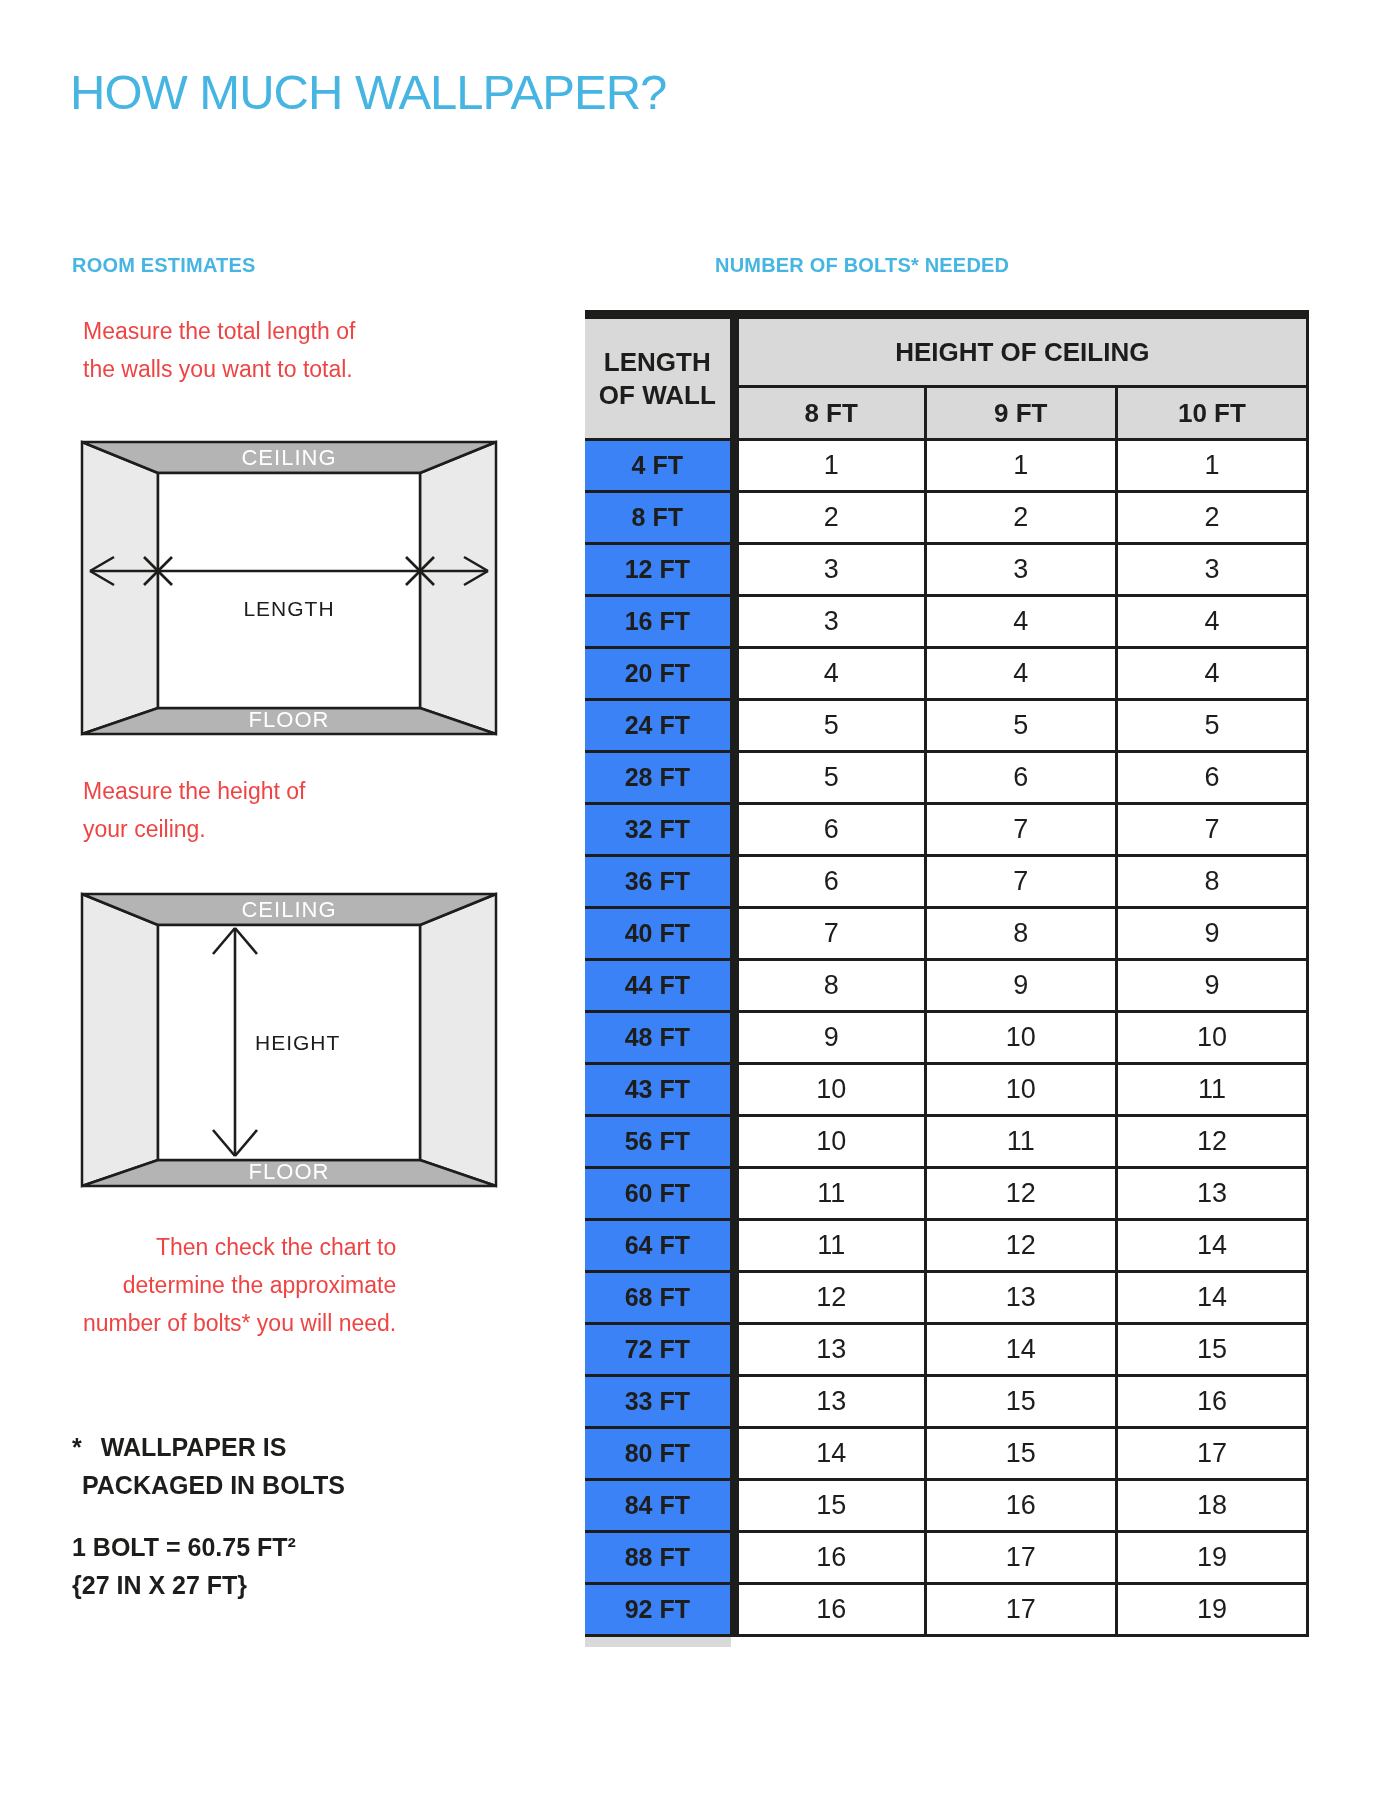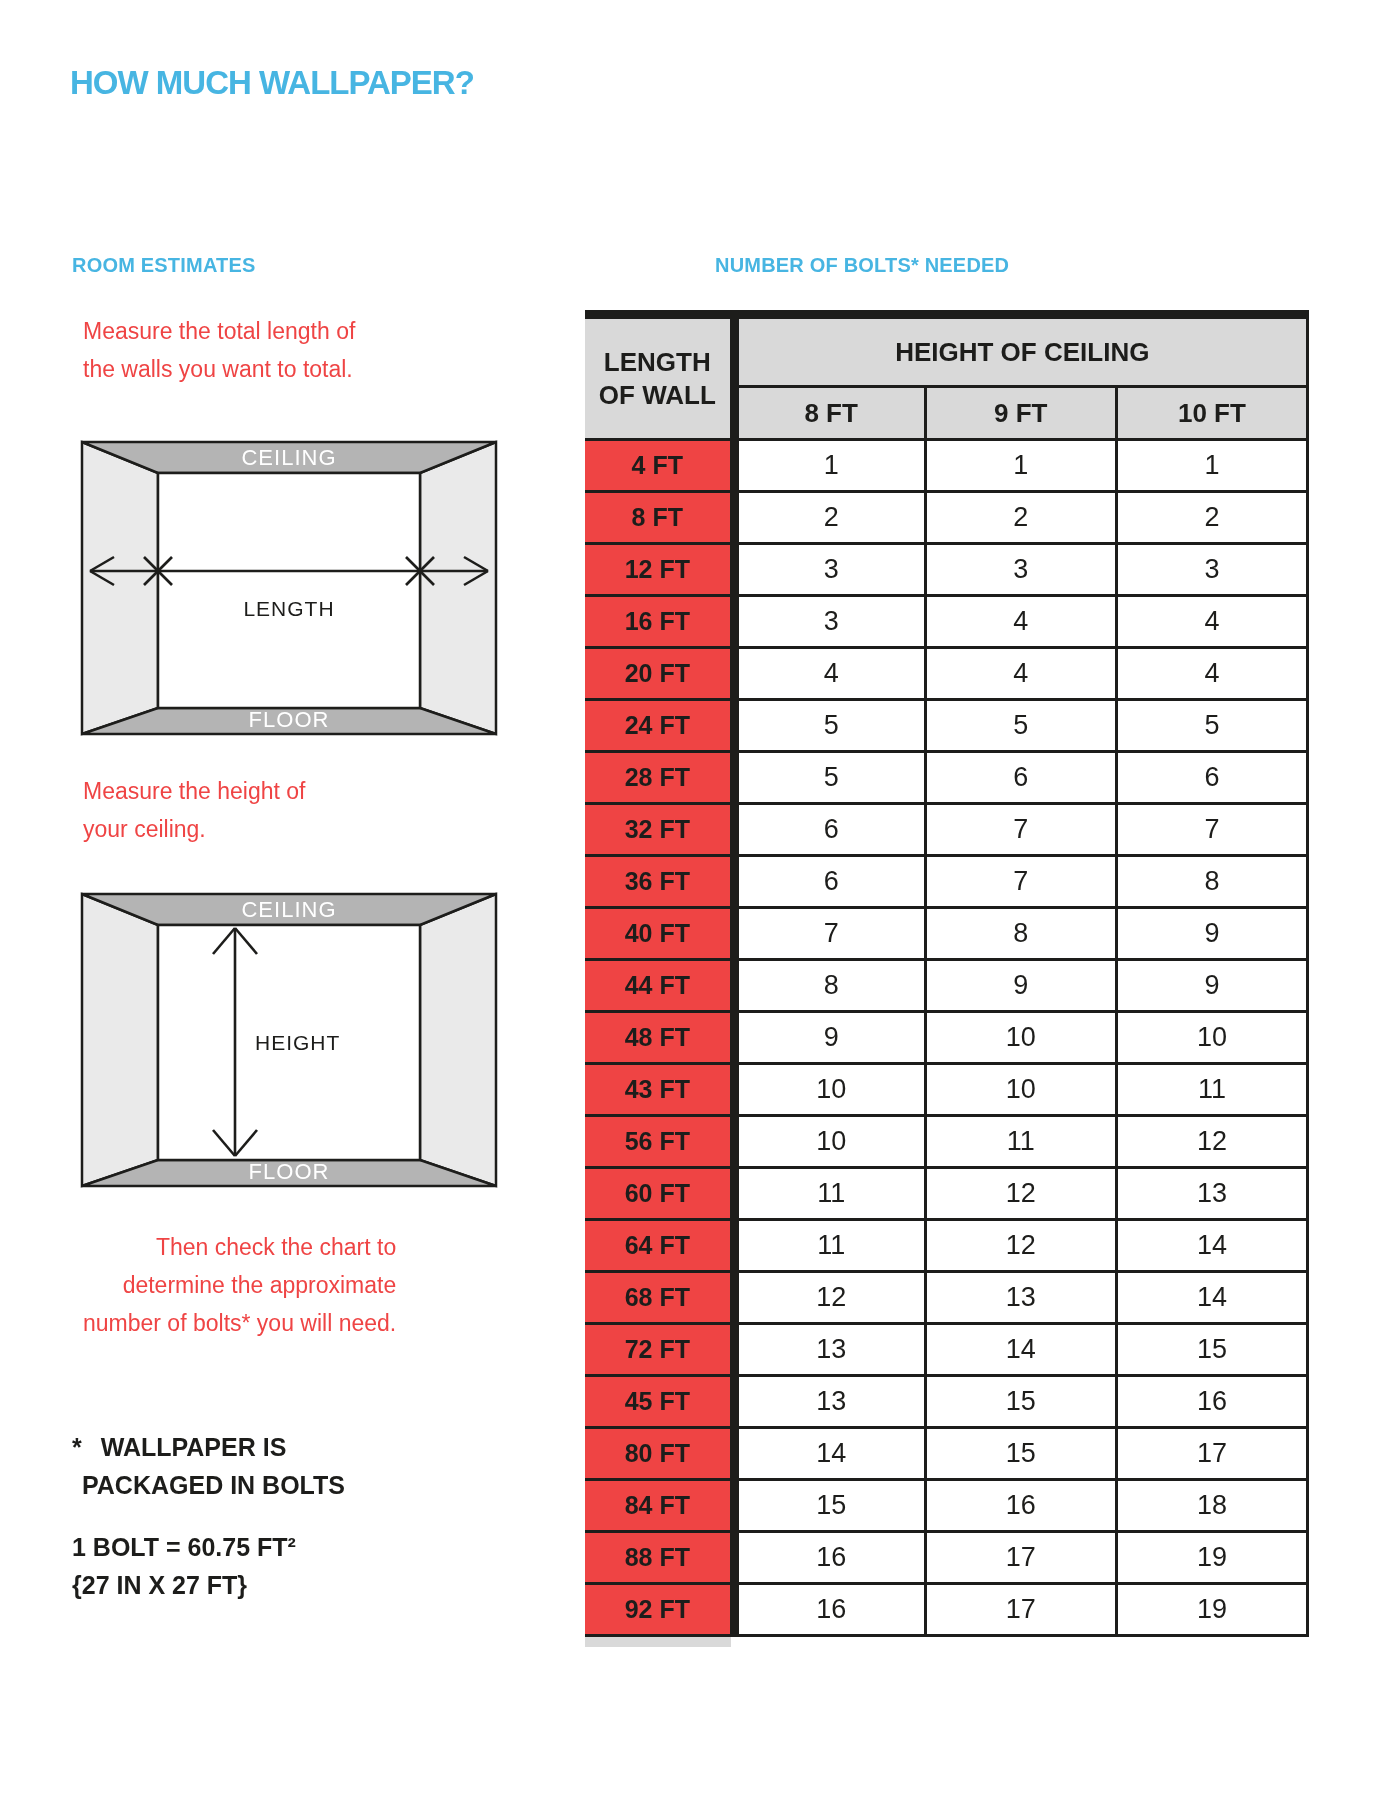--- a/index.html
+++ b/index.html
@@ -2,21 +2,21 @@
 <html><head>
 <meta charset="utf-8">
 <style>
   html,body{margin:0;padding:0;background:#fff;}
   .page{
     position:relative;width:1391px;height:1800px;background:#ffffff;
     font-family:"Liberation Sans", sans-serif;color:#1d1d1b;overflow:hidden;
   }
   .abs{position:absolute;}
   .page-title{
-    left:70px;top:64px;font-size:33px;font-weight:bold;letter-spacing:-1px;color:#47b5e2;
+    left:70px;top:64px;font-size:49px;font-weight:normal;letter-spacing:-1px;color:#47b5e2;
   }
   .section-heading{
     font-size:20px;font-weight:bold;color:#47b5e2;letter-spacing:0.2px;
   }
   .body-text{
     font-size:23px;line-height:38px;color:#ef4444;margin-left:11px;
   }
   .foot-bold{font-size:25px;font-weight:bold;color:#1d1d1b;line-height:38px;}
   
   .bolts-table-wrap{left:585px;top:310px;width:724px;}
@@ -30,21 +30,21 @@
     border:3px solid #1d1d1b;text-align:center;vertical-align:middle;padding:0;
   }
   table.bolts thead th{background:#d9d9d9;font-weight:bold;font-size:26px;}
   .corner-cell{border-left:none !important;border-right:9px solid #1d1d1b !important;}
   .corner-cell div{line-height:33px;}
   .group-header-row{height:72px;}
   .subheader-row{height:53px;}
   .subheader-row th{border-bottom:8px solid #1d1d1b;}
   table.bolts tbody tr{height:52px;}
   table.bolts tbody th{
-    background:#ef4444;font-weight:bold;font-size:25px;
+    background:#3b82f6;font-weight:bold;font-size:25px;
     border-left:none;border-right:9px solid #1d1d1b;
   }
   table.bolts tbody td{background:#ffffff;font-size:27px;font-weight:normal;}
   .table-stub{
     background:#d9d9d9;width:146px;height:10px;
   }
   
   .room-svg text{font-family:"Liberation Sans", sans-serif;}
 </style>
 </head>
@@ -254,21 +254,21 @@
             <td>13</td>
             <td>14</td>
           </tr>
           <tr>
             <th>72 FT</th>
             <td>13</td>
             <td>14</td>
             <td>15</td>
           </tr>
           <tr>
-            <th>45 FT</th>
+            <th>33 FT</th>
             <td>13</td>
             <td>15</td>
             <td>16</td>
           </tr>
           <tr>
             <th>80 FT</th>
             <td>14</td>
             <td>15</td>
             <td>17</td>
           </tr>

